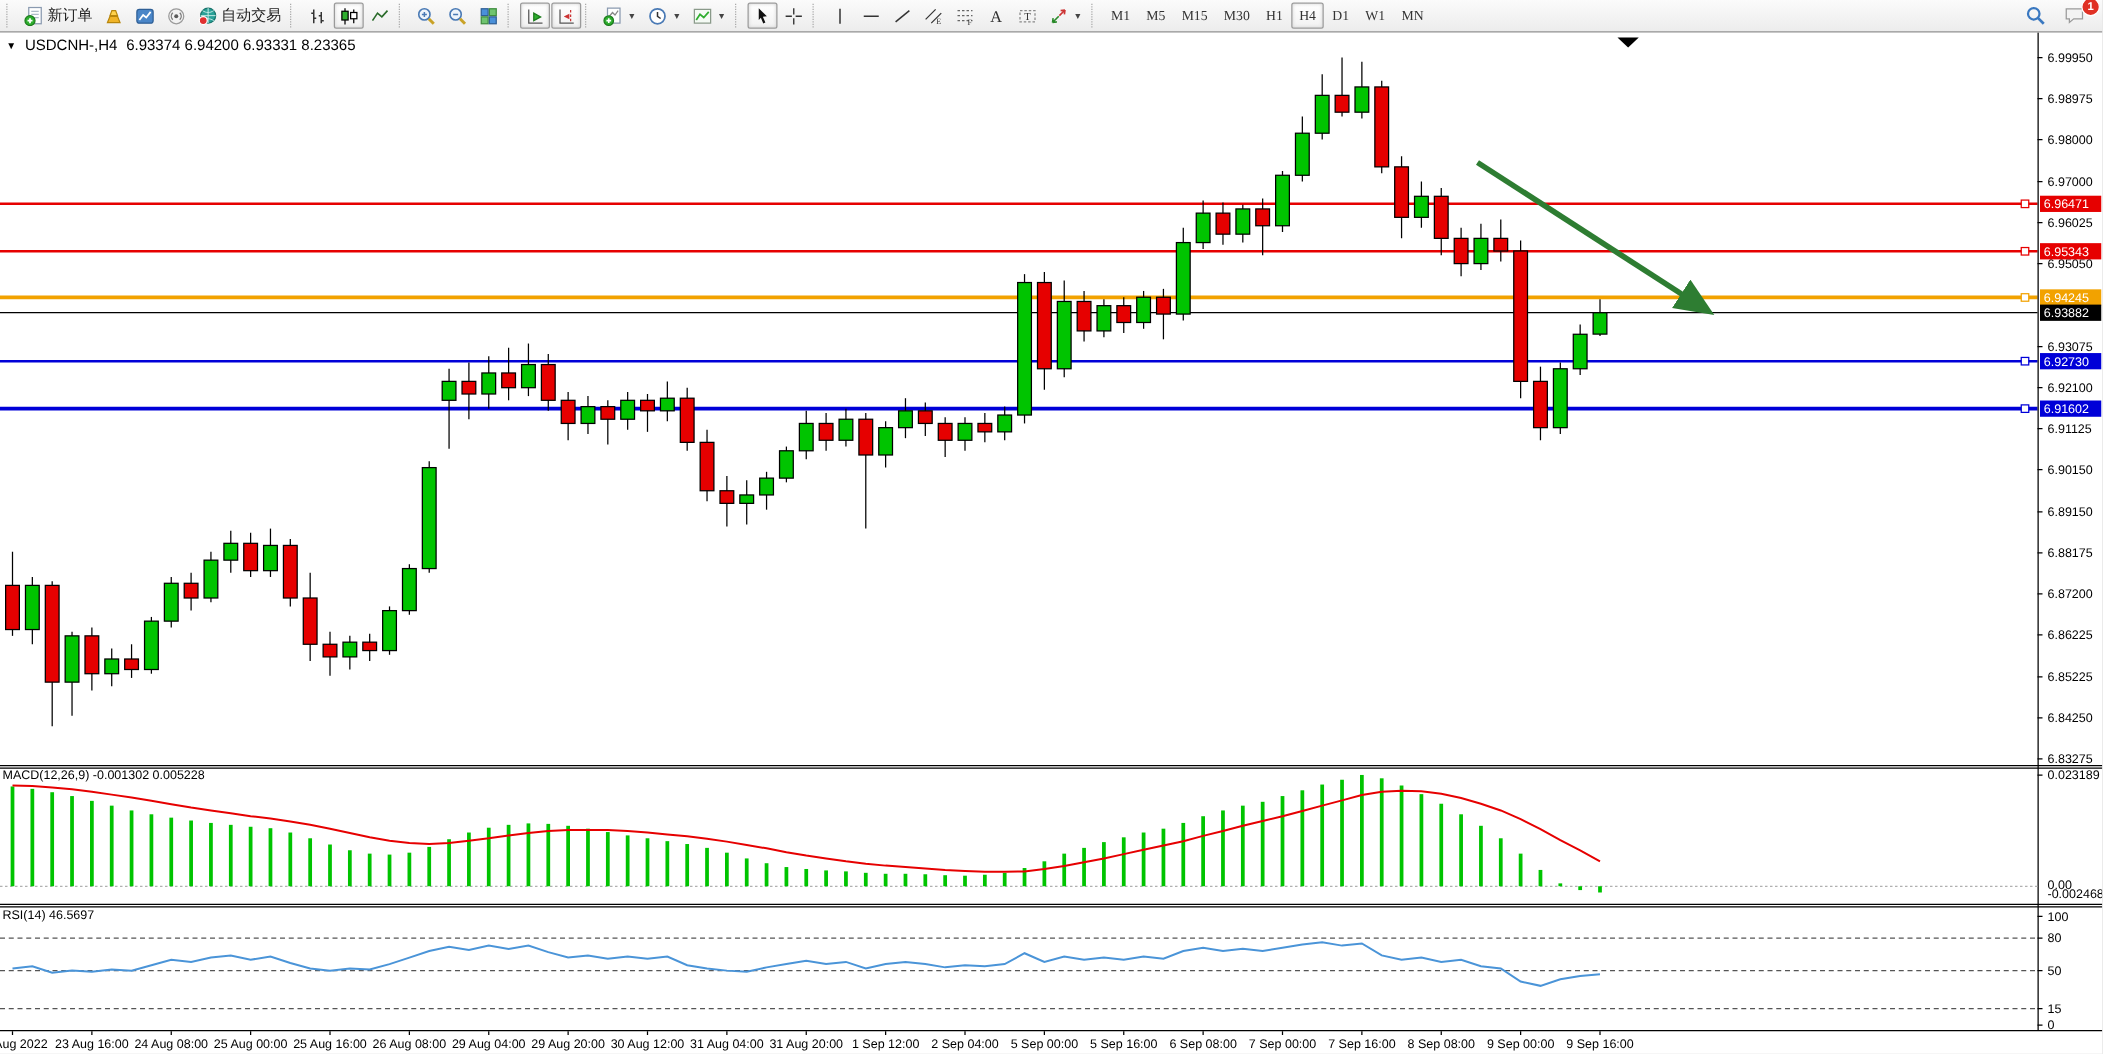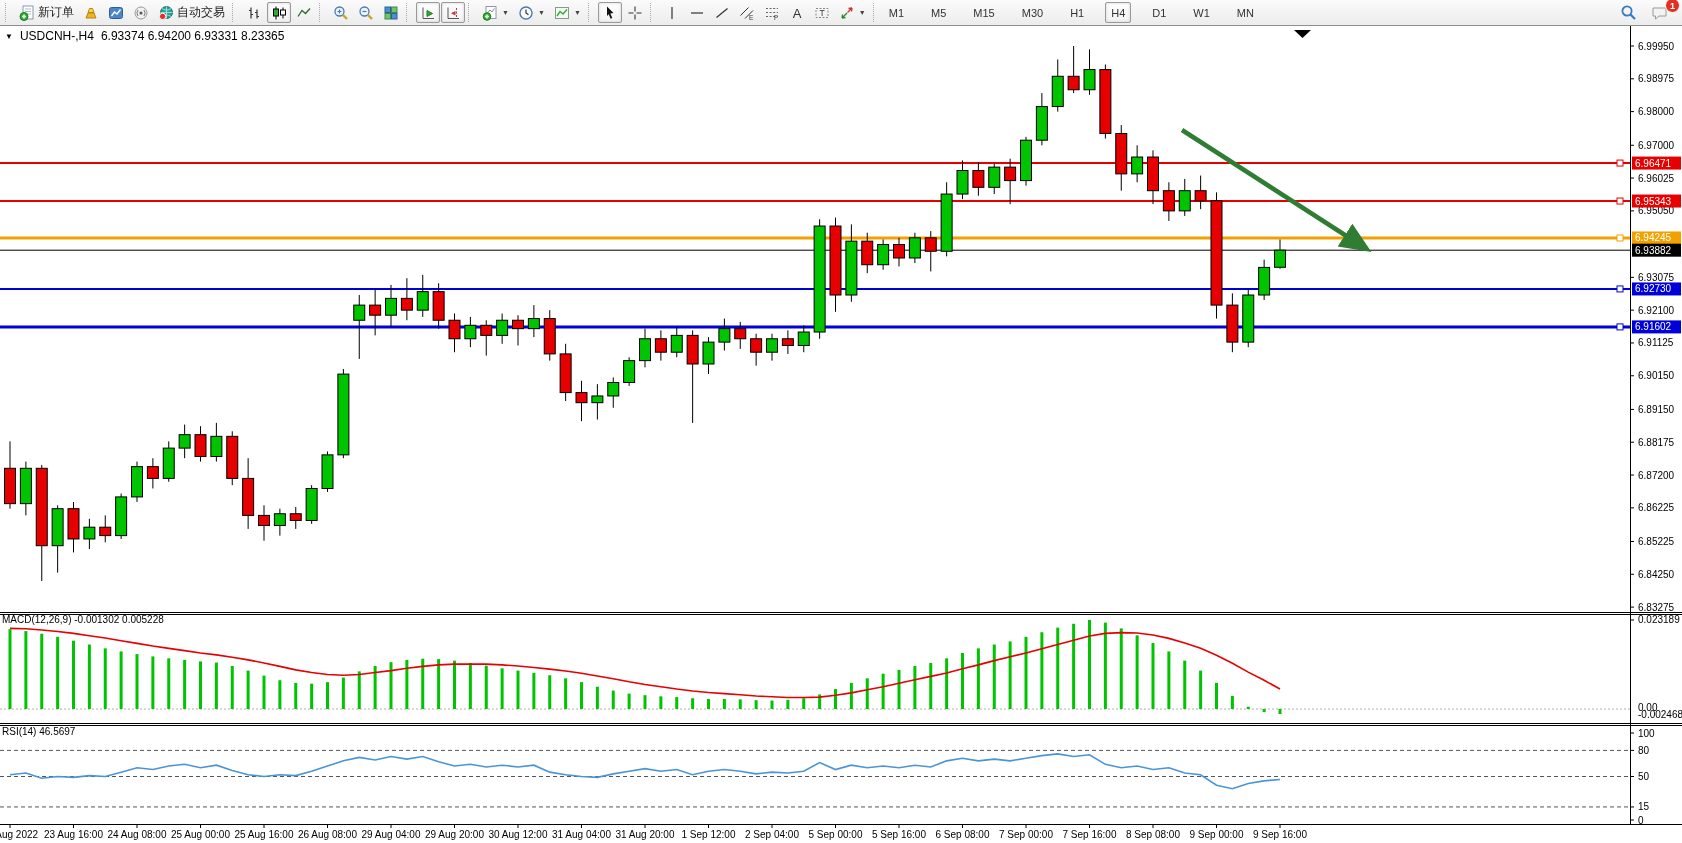--- a/index.html
+++ b/index.html
@@ -4,21 +4,21 @@
 <style>
   html,body{margin:0;padding:0;background:#d8d8d8}
   .app{position:relative;width:1682px;height:843px;background:#fff;overflow:hidden;
        font-family:"Liberation Sans",sans-serif;-webkit-font-smoothing:antialiased}
   
   .toolbar{position:absolute;top:0;left:0;right:0;height:25px;z-index:10;
     background:linear-gradient(#fbfbfb,#ececec);border-bottom:1px solid #8f8f8f;
     display:flex;align-items:center;padding:0 3px;gap:1px;font-size:11px;color:#222}
   .tbtn{height:21px;min-width:21px;display:inline-flex;align-items:center;justify-content:center;
     gap:3px;padding:0 3px;border:1px solid transparent;background:transparent;border-radius:2px;
-    font-family:Liberation Sans, sans-serif;font-size:12px;color:#222;cursor:default}
+    font-family:Liberation Serif, serif;font-size:12px;color:#222;cursor:default}
   .tbtn.active{background:linear-gradient(#fff,#f2f2f2);border:1px solid #9a9a9a;
     box-shadow:inset 0 0 3px #d0d0d0}
   .tbtn.tf{font-size:11px;padding:0 5px;color:#333}
   .tb-sep{width:5px;height:19px;border-left:1px dotted #aaa;margin:0 3px 0 2px}
   .caret{font-size:7px;color:#444;margin-left:1px}
   .tb-right{margin-left:auto;display:flex;align-items:center;gap:6px;padding-right:6px}
   .chat-wrap{position:relative}
   .badge{position:absolute;top:-4px;right:-7px;background:#e03024;color:#fff;border:1px solid #fff;
     border-radius:50%;width:13px;height:13px;font-size:9px;font-weight:bold;
     display:flex;align-items:center;justify-content:center}
@@ -226,21 +226,21 @@
     <button class="tbtn">
       <svg width="16" height="16">
         <path d="M3 13 L8 8 M3 13 l0.5 -3.5 M3 13 l3.5 -0.5" stroke="#2a8a2a" stroke-width="1.3" fill="none"></path>
         <path d="M13 3 L8.5 7.5 M13 3 l-3.5 0.5 M13 3 l-0.5 3.5" stroke="#c33" stroke-width="1.3" fill="none"></path>
       </svg>
       <span class="caret">▼</span>
     </button>
 
     <div class="tb-sep"></div>
 
-    <div id="tf-buttons" style="display:flex;gap:15px">
+    <div id="tf-buttons" style="display:flex;gap:1px">
         <button class="tbtn tf">M1</button>
         <button class="tbtn tf">M5</button>
         <button class="tbtn tf">M15</button>
         <button class="tbtn tf">M30</button>
         <button class="tbtn tf">H1</button>
         <button class="tbtn tf active">H4</button>
         <button class="tbtn tf">D1</button>
         <button class="tbtn tf">W1</button>
         <button class="tbtn tf">MN</button>
       </div>

